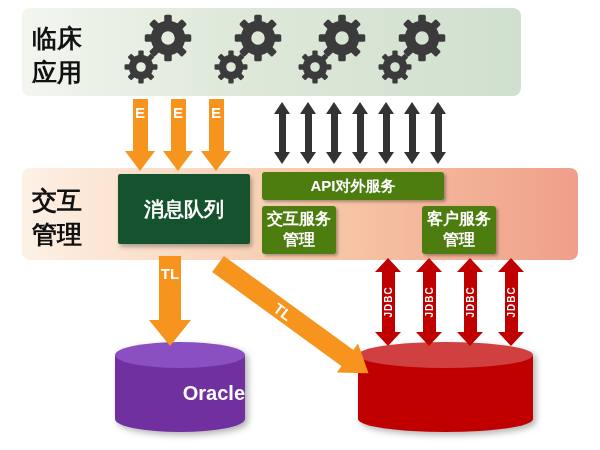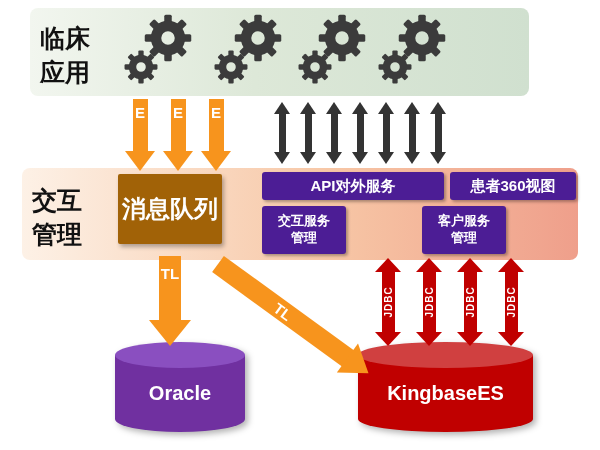--- a/index.html
+++ b/index.html
@@ -4,54 +4,54 @@
 <style>
   html,body { margin:0; padding:0; background:#ffffff; }
   .stage {
     position:relative; width:600px; height:450px; overflow:hidden;
     background:#ffffff; font-family:"Liberation Sans", sans-serif;
   }
 
   
   .band { position:absolute; border-radius:8px; }
   .band-clinical {
-    left:30px; top:8px; width:499px; height:88px;
+    left:22px; top:8px; width:499px; height:88px;
     background:linear-gradient(90deg,#f2f6ef 0%,#dde8d8 45%,#d0e0cf 100%);
   }
   .band-platform {
     left:22px; top:168px; width:556px; height:92px;
     background:linear-gradient(90deg,#fdf1e6 0%,#f7c7a6 55%,#ef9f8b 100%);
   }
   .band-label {
     position:absolute; left:10px; top:14px; width:64px;
     font-size:25px; font-weight:bold; color:#111; line-height:1.35;
   }
   .band-platform .band-label { top:16px; }
 
   
   .gear-cluster { position:absolute; top:14px; width:72px; height:82px; }
   .gear { color:#3b3b3b; position:absolute; }
   .g-lg { width:48px; height:48px; left:20px; top:0; }
   .g-md { width:34px; height:34px; left:0; top:36px; }
 
   
   .mq-box {
-    position:absolute; left:118px; top:174px; width:104px; height:70px;
-    background:#a16207; color:#fff; font-size:24px; font-weight:bold;
+    position:absolute; left:118px; top:174px; width:132px; height:70px;
+    background:#14532d; color:#fff; font-size:20px; font-weight:bold;
     display:flex; align-items:center; justify-content:center;
     border-radius:2px; box-shadow:2px 3px 4px rgba(0,0,0,0.3);
   }
   .red-box {
-    position:absolute; background:#4c1d95; color:#fff; font-weight:bold;
+    position:absolute; background:#4d7c0f; color:#fff; font-weight:bold;
     display:flex; align-items:center; justify-content:center; text-align:center;
     border-radius:3px; box-shadow:2px 2px 3px rgba(0,0,0,0.3); line-height:1.3;
   }
   .rb-api    { left:262px; top:172px; width:182px; height:28px; font-size:15px; }
   .rb-p360   { left:450px; top:172px; width:126px; height:28px; font-size:15px; }
-  .rb-row2   { top:206px; width:84px; height:48px; font-size:13px; }
+  .rb-row2   { top:206px; width:74px; height:48px; font-size:16px; }
   .rb-s1 { left:262px; } .rb-s2 { left:342px; } .rb-s3 { left:422px; } .rb-s4 { left:502px; }
 
   
   .earrow { position:absolute; top:99px; width:30px; height:72px;
             display:flex; flex-direction:column; align-items:center; z-index:2; }
   .earrow .shaft { width:15px; flex:1; background:#F7941D; }
   .earrow .head  { width:0; height:0; border-left:15px solid transparent;
                    border-right:15px solid transparent; border-top:20px solid #F7941D; }
   .earrow .lbl { position:absolute; top:5px; color:#fff; font-weight:bold; font-size:15px; }
 
@@ -92,21 +92,21 @@
                 border-right:13px solid transparent; border-top:14px solid #C00000; }
   .jarrow .lbl { position:absolute; left:50%; top:50%;
                  transform:translate(-50%,-50%) rotate(-90deg);
                  color:#fff; font-weight:bold; font-size:10px; letter-spacing:1px; }
 
   
   .cyl { position:absolute; top:342px; height:90px; filter:drop-shadow(3px 3px 3px rgba(0,0,0,0.3)); }
   .cyl .ctop  { position:absolute; left:0; right:0; top:0; height:26px; border-radius:50%; z-index:2; }
   .cyl .cbody { position:absolute; left:0; right:0; top:13px; bottom:0;
                 border-bottom-left-radius:50% 13px; border-bottom-right-radius:50% 13px; }
-  .cyl .name  { position:absolute; left:0; right:0; top:44%; text-align:center;
+  .cyl .name  { position:absolute; left:0; right:0; top:44%; text-align:right;
                 color:#fff; font-weight:bold; font-size:20px; z-index:3; }
   .cyl-oracle { left:115px; width:130px; }
   .cyl-oracle .ctop  { background:#8A4FC0; }
   .cyl-oracle .cbody { background:#7030A0; }
   .cyl-kingbase { left:358px; width:175px; }
   .cyl-kingbase .ctop  { background:#D04040; }
   .cyl-kingbase .cbody { background:#C00000; }
 </style>
 </head>
 <body>
@@ -222,23 +222,20 @@
     <div class="band-label">交互管理</div>
   </div>
 
   <div class="mq-box">
     <span>消息队列</span>
   </div>
 
   <div class="red-box rb-api">
     <span>API对外服务</span>
   </div>
-  <div class="red-box rb-p360">
-    <span>患者360视图</span>
-  </div>
 
   <div class="red-box rb-row2 rb-s1">
     <span>
       <span>交互服务</span><br>
       <span>管理</span>
     </span>
   </div>
   <div class="red-box rb-row2 rb-s3">
     <span>
       <span>客户服务</span><br>
@@ -285,16 +282,15 @@
   </div>
 
   <div class="cyl cyl-oracle">
     <div class="ctop"></div>
     <div class="cbody"></div>
     <div class="name">Oracle</div>
   </div>
   <div class="cyl cyl-kingbase">
     <div class="ctop"></div>
     <div class="cbody"></div>
-    <div class="name">KingbaseES</div>
   </div>
 
 </div>
 
 </body></html>

